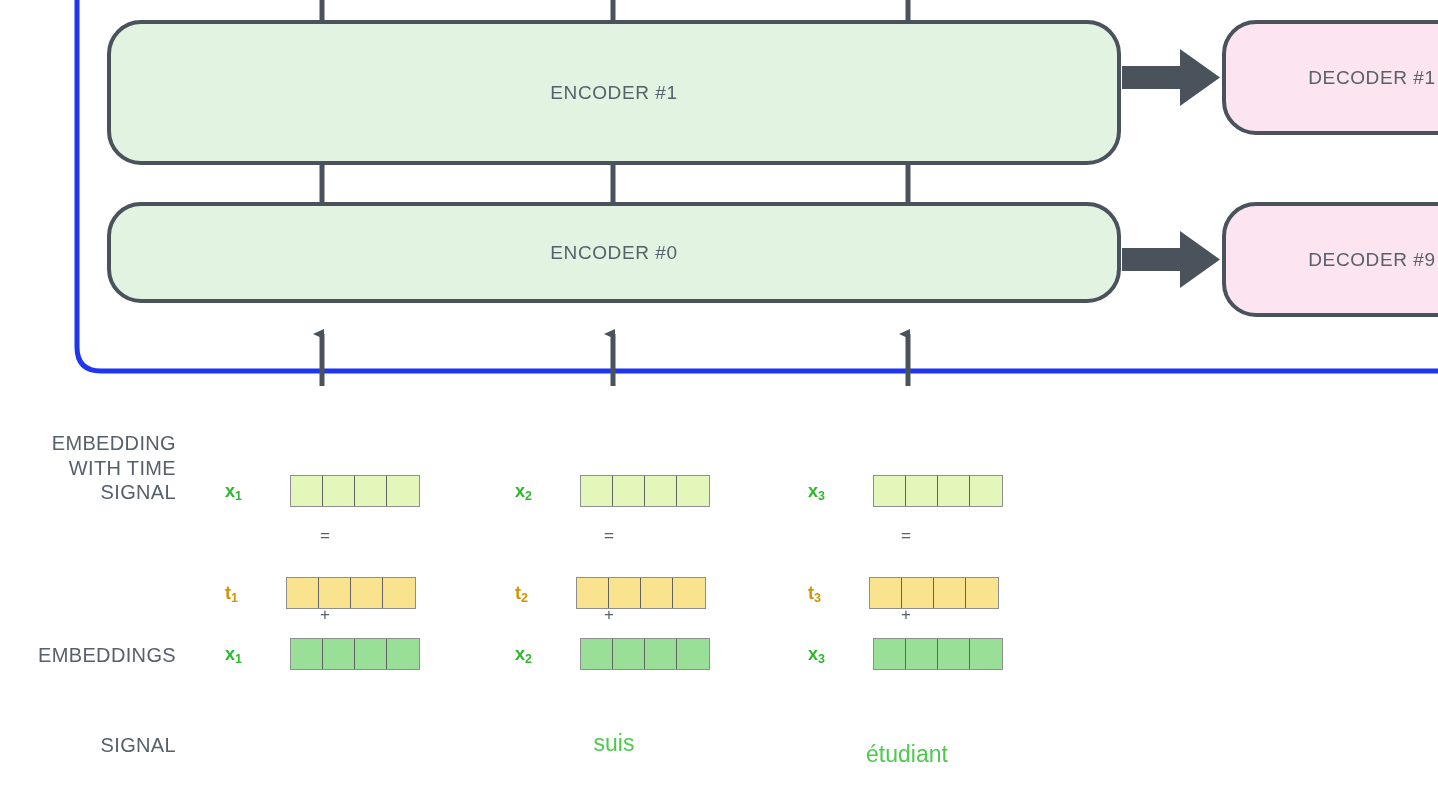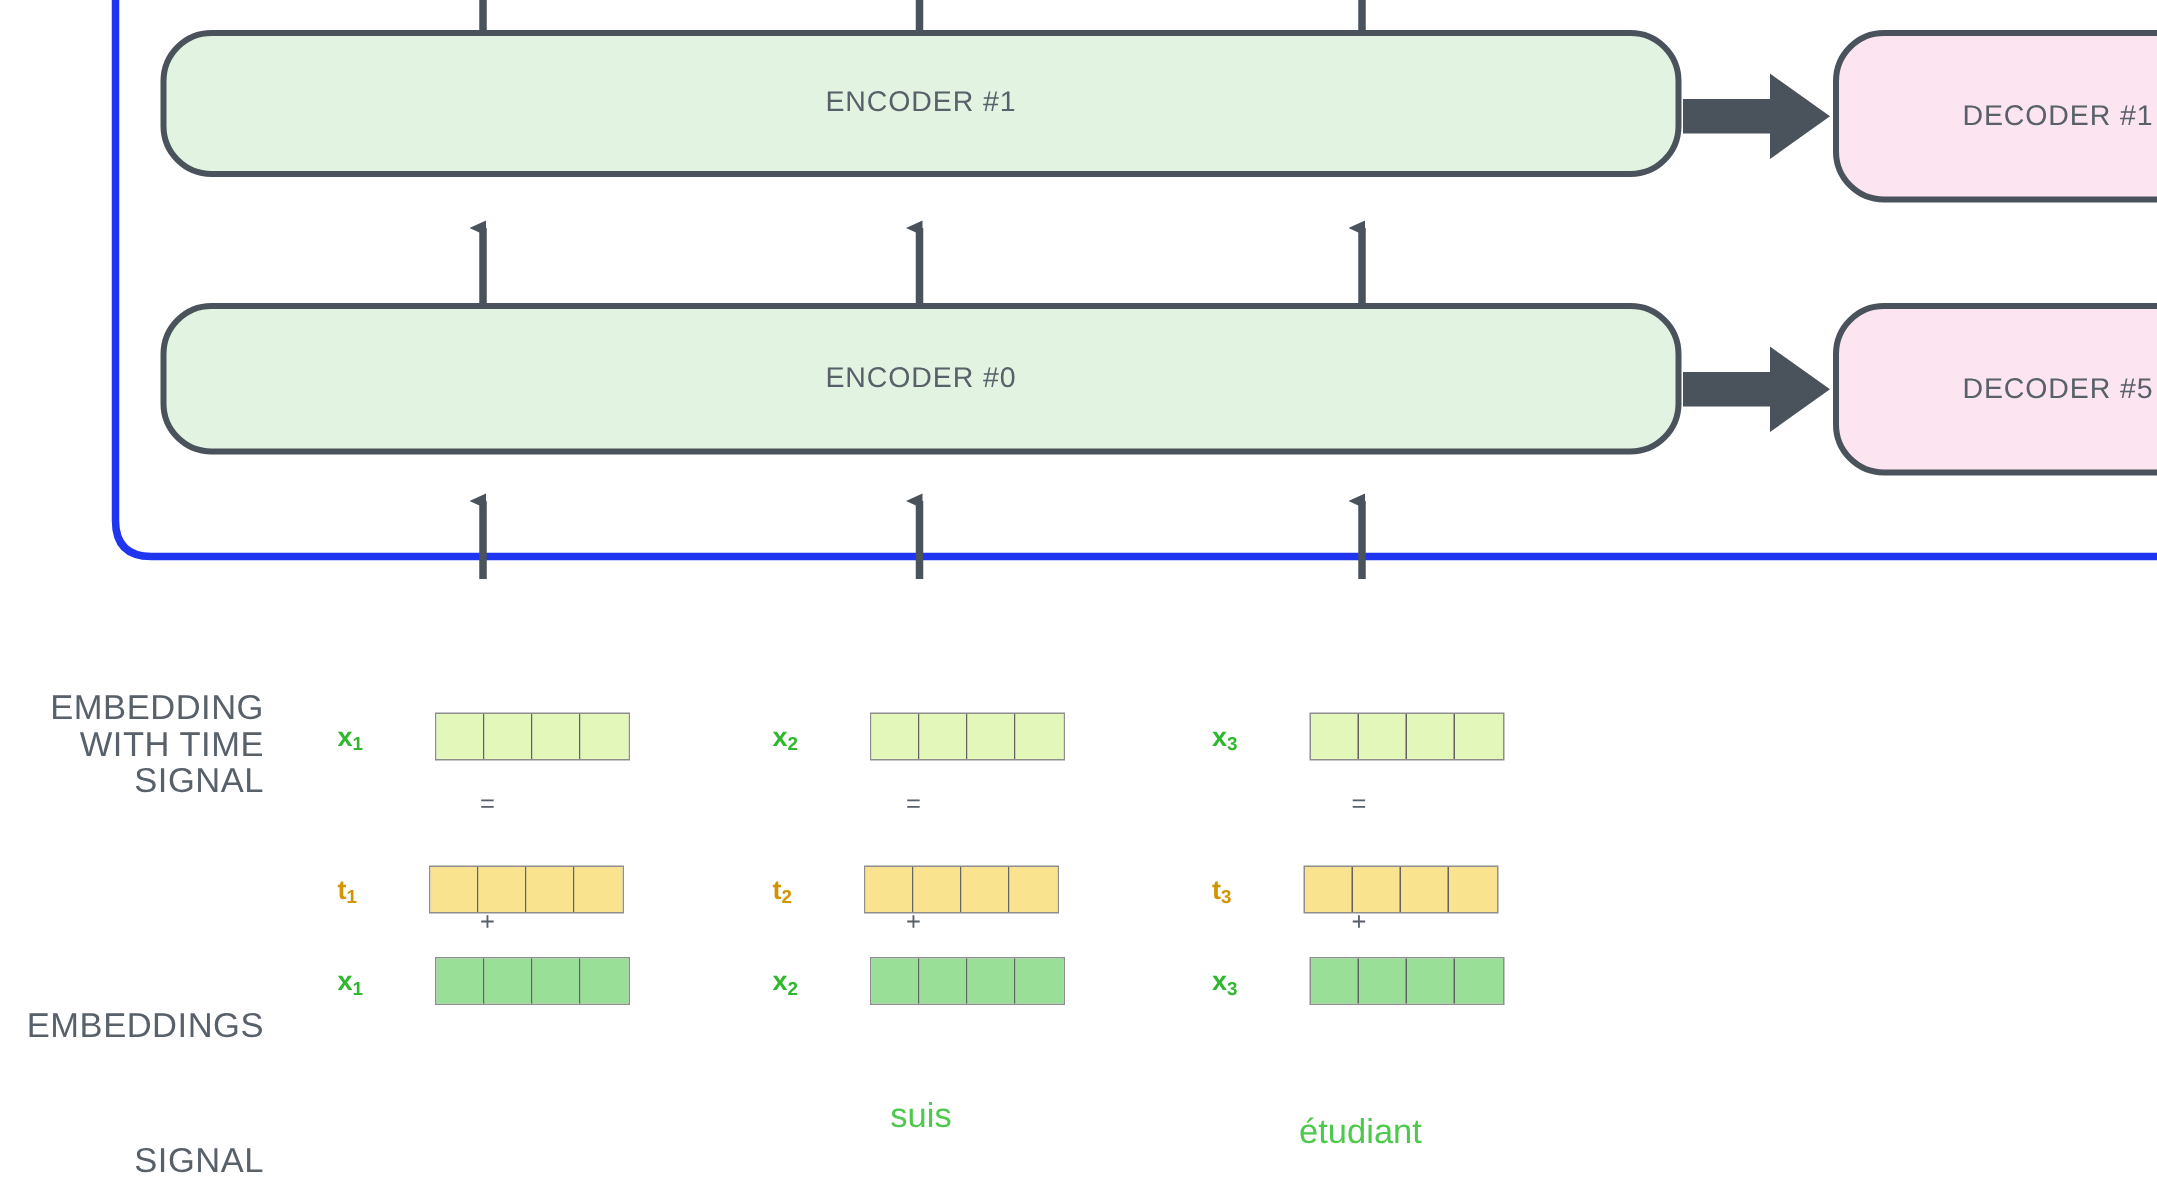--- a/index.html
+++ b/index.html
@@ -41,36 +41,35 @@
     justify-content: center;
     color: #58606a;
     font-size: 19px;
     letter-spacing: 0.6px;
     font-weight: 400;
     white-space: nowrap;
   }
   .encoder { background: #e3f3e1; }
   .decoder { background: #fce4f0; }
 
-  .enc1 { left: 107px; top: 20px;  width: 1014px; height: 98px; }
+  .enc1 { left: 107px; top: 20px;  width: 1014px; height: 145px; }
   .enc0 { left: 107px; top: 202px; width: 1014px; height: 101px; }
   .dec1 { left: 1222px; top: 20px;  width: 300px; height: 115px; }
   .dec0 { left: 1222px; top: 202px; width: 300px; height: 115px; }
 
   
   .rowlabel {
     position: absolute;
     text-align: right;
     color: #58606a;
-    font-size: 23px;
+    font-size: 20px;
     line-height: 24.5px;
     letter-spacing: 0.35px;
     white-space: pre-line;
     right: auto;
-    margin-top: 28px;
   }
   .lbl-ets  { left: 0px; width: 176px; top: 431px; }
   .lbl-pe   { left: 0px; width: 176px; top: 550px; }
   .lbl-emb  { left: 0px; width: 176px; top: 643px; }
   .lbl-in   { left: 0px; width: 176px; top: 733px; }
 
   
   .vgroup { position: absolute; }
   .g1 { left: 225px; }
   .g2 { left: 515px; }
@@ -187,21 +186,21 @@
   <div class="stackbox encoder enc1">
     <span>ENCODER #1</span>
   </div>
   <div class="stackbox encoder enc0">
     <span>ENCODER #0</span>
   </div>
   <div class="stackbox decoder dec1">
     <span>DECODER #1</span>
   </div>
   <div class="stackbox decoder dec0">
-    <span>DECODER #5</span>
+    <span>DECODER #9</span>
   </div>
 
   <div class="rowlabel lbl-ets">EMBEDDING
 WITH TIME
 SIGNAL</div>
   <div class="rowlabel lbl-emb">EMBEDDINGS</div>
   <div class="rowlabel lbl-in">SIGNAL</div>
 
   <div class="vgroup g1" style="top:475px;">
     <div class="vecrow vrow-top">

